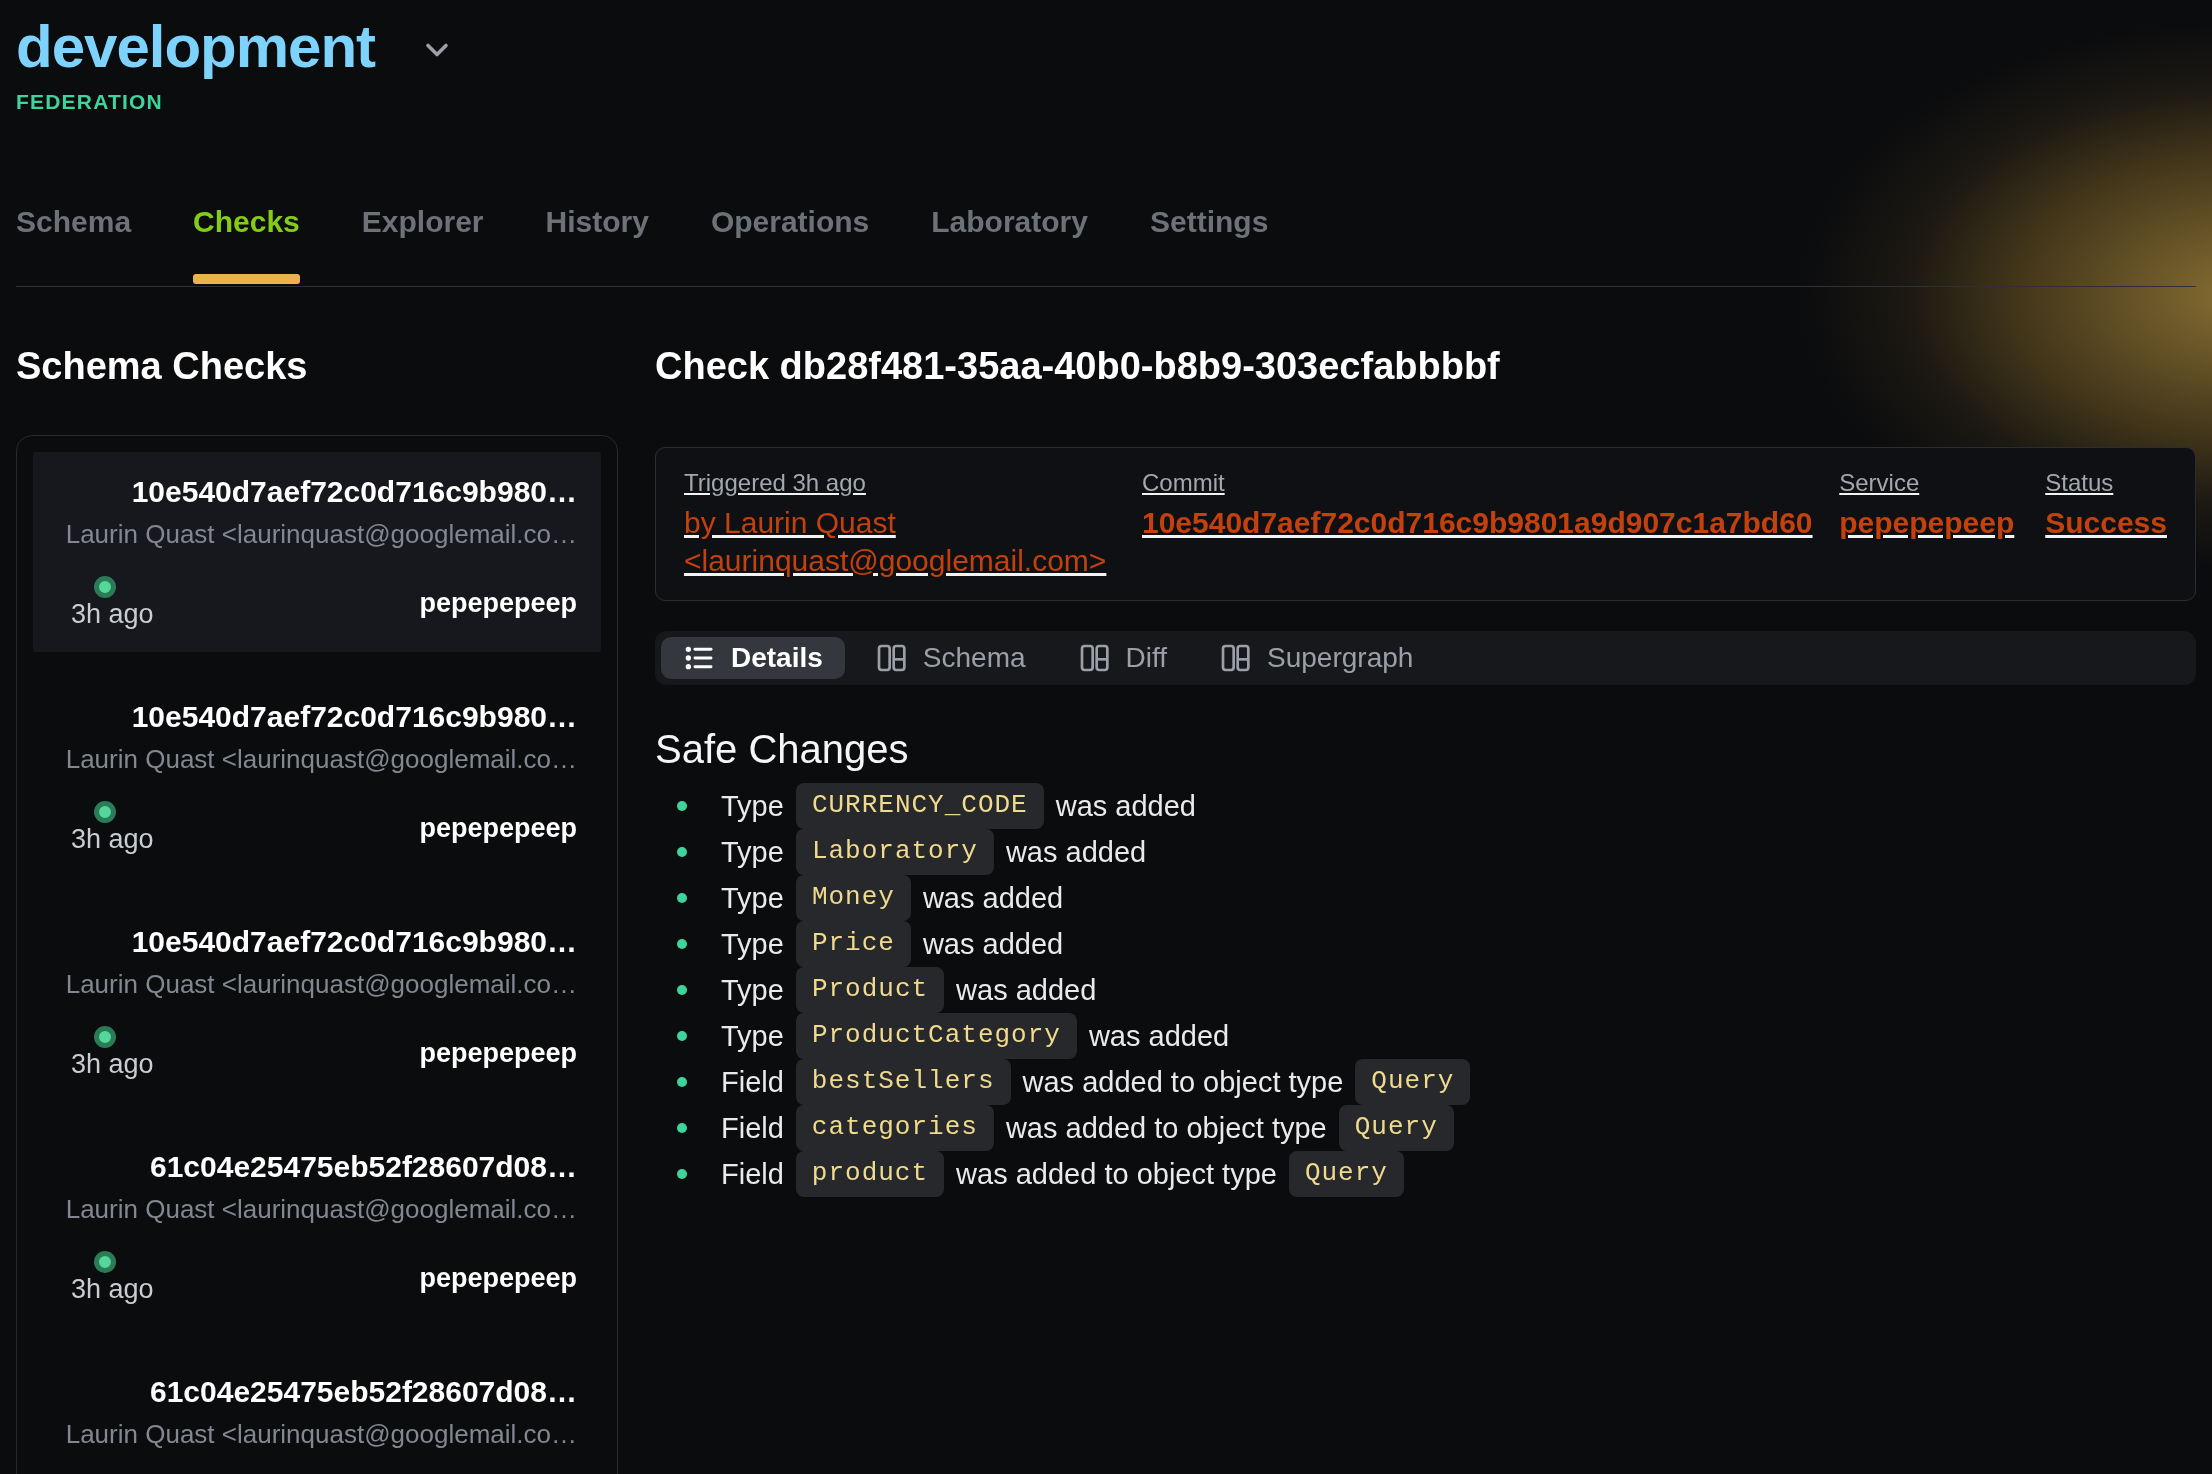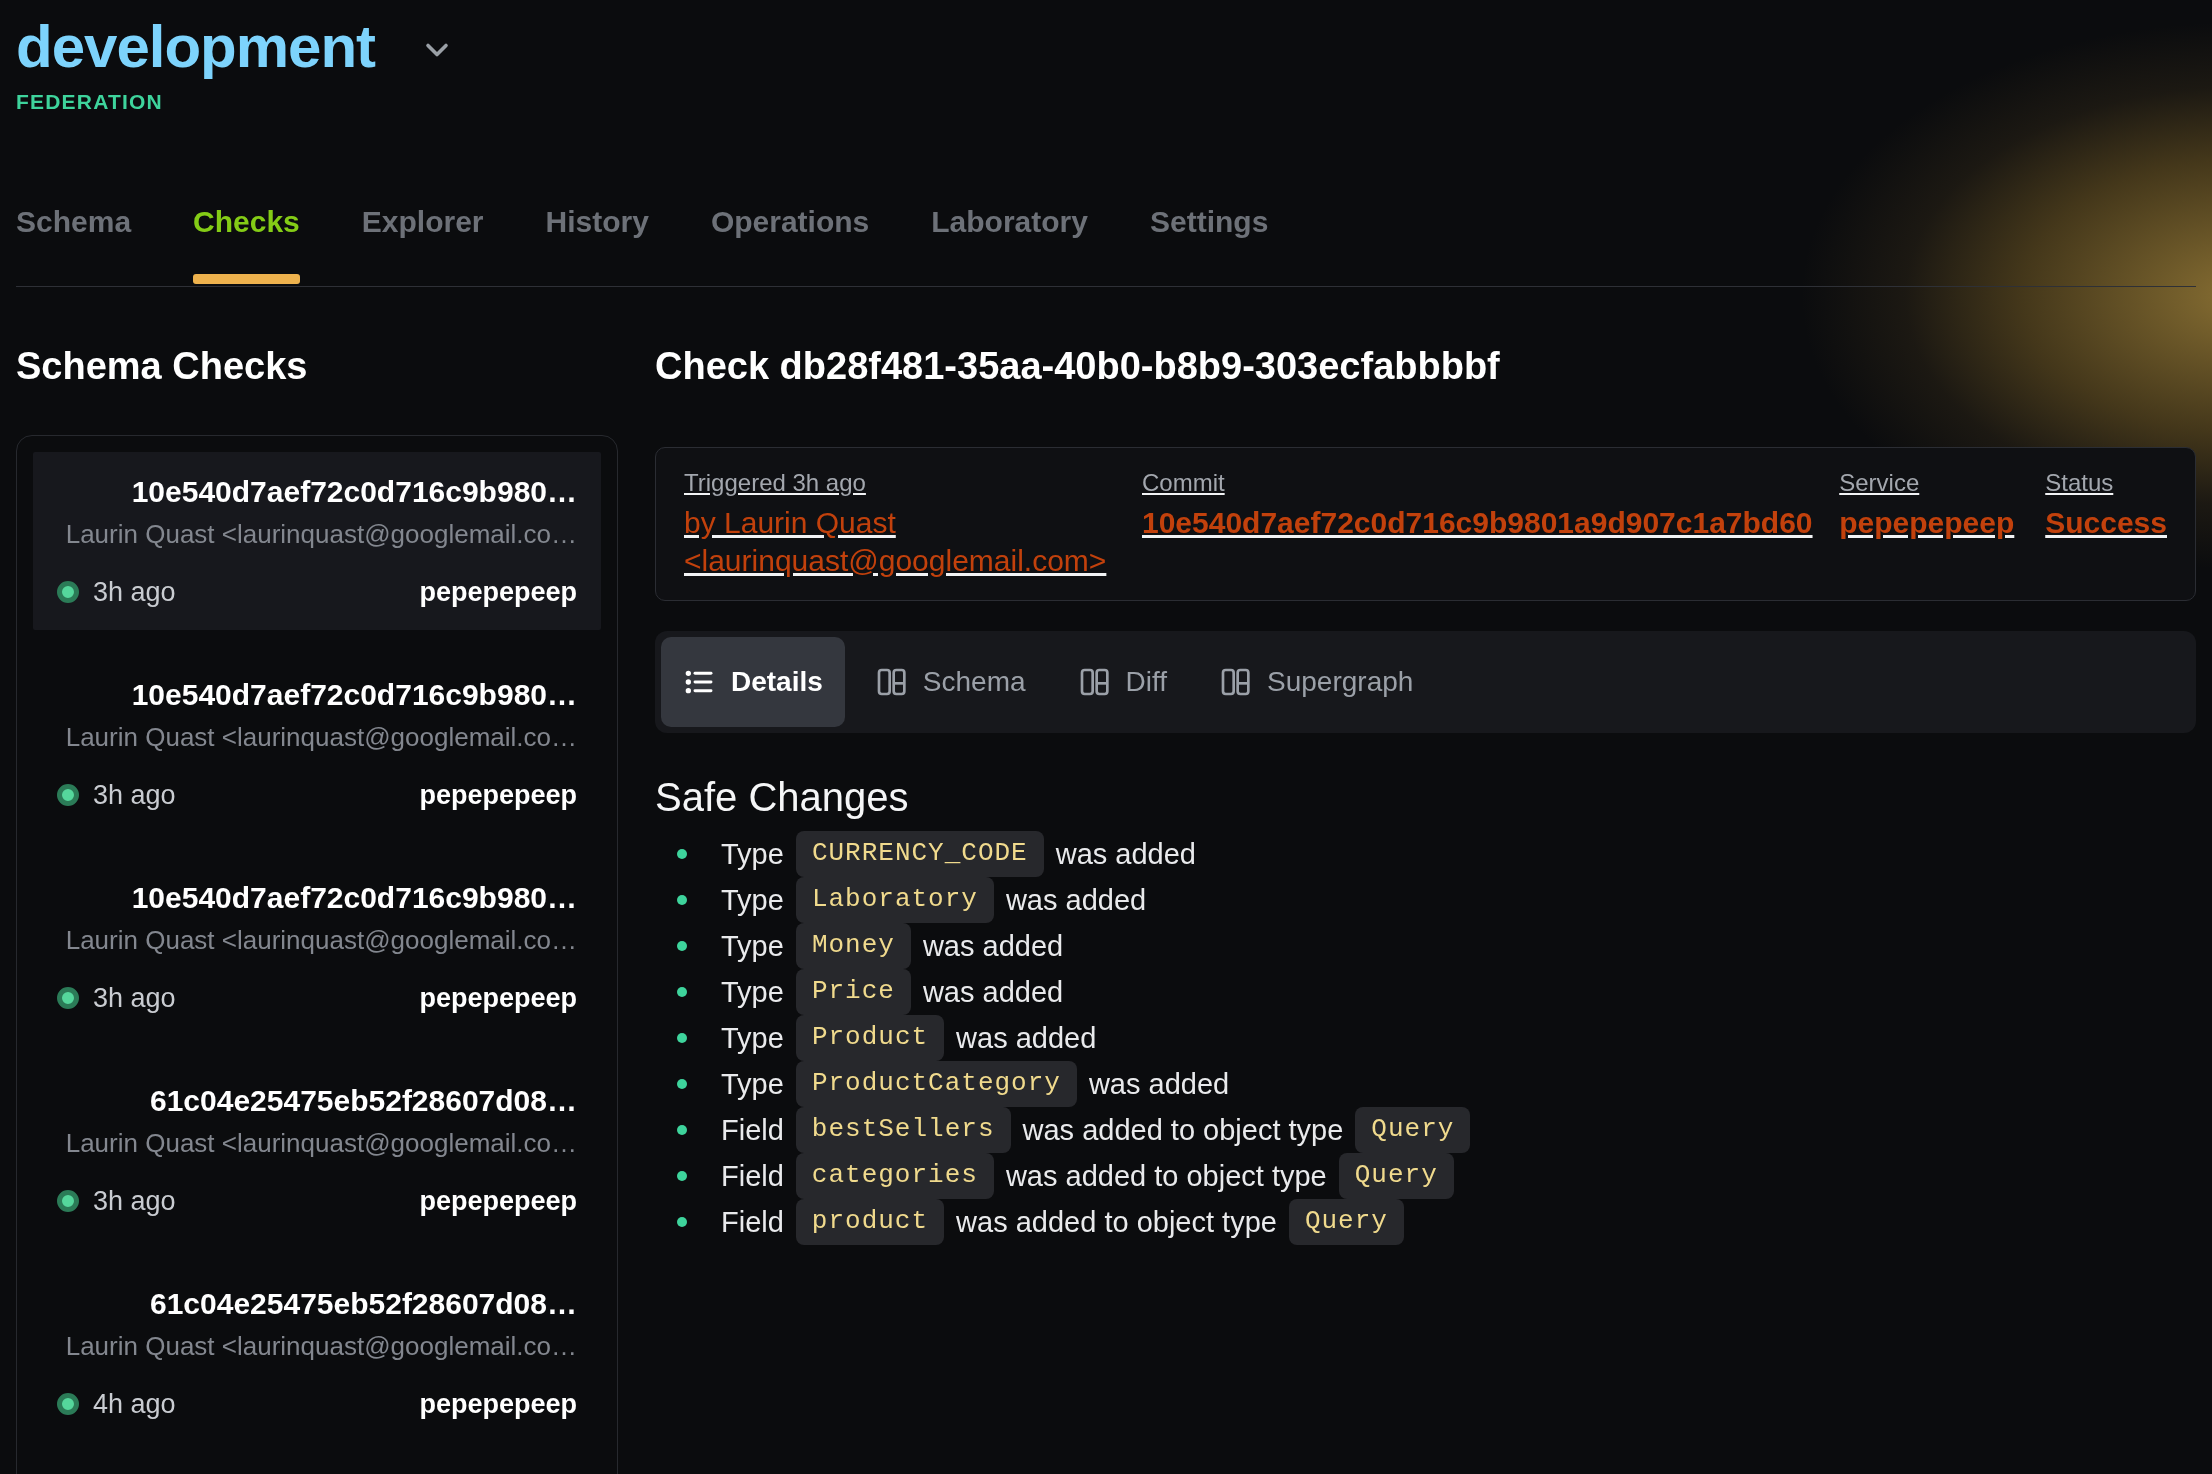--- a/index.html
+++ b/index.html
@@ -57,21 +57,21 @@
     white-space:nowrap; overflow:hidden;
   }
   .check-author {
     margin-top:8px; font-size:26px; line-height:32px; color:#83878f;
     white-space:nowrap; overflow:hidden;
   }
   .check-foot {
     margin-top:26px; display:flex; justify-content:space-between; align-items:center;
     font-size:27px; line-height:32px;
   }
-  .foot-left { display:flex; align-items:center; }
+  .foot-left { display:flex; align-items:center;flex-direction:column; }
   .status-dot {
     width:22px; height:22px; border-radius:50%;
     background:#55d79c; border:5px solid #2b7b57; flex:none;
   }
   .check-time { margin-left:14px; color:#c9ccd1; }
   .check-service { font-weight:700; color:#ffffff; }
 
   
   .meta-panel {
     margin-top:58px; border:1px solid #2b2d33; background:#0f1013;
@@ -83,21 +83,21 @@
   .meta-value.regular { font-weight:400; }
 
   
   .view-tabs {
     margin-top:30px; background:#17181c; border-radius:12px; padding:6px;
     display:flex; gap:8px; align-items:stretch;
   }
   .vtab {
     display:flex; align-items:center; gap:16px; border:none; background:transparent;
     font-family:inherit; font-size:28px; font-weight:500; color:#9ba0a8;
-    padding:28px 22px; border-radius:10px; cursor:pointer; line-height:34px;
+    padding:4px 22px; border-radius:10px; cursor:pointer; line-height:34px;
   }
   .vtab.active { background:#34373e; color:#ffffff; font-weight:600; }
   .vtab-icon { display:inline-flex; }
 
   
   .changes-title { margin-top:44px; font-size:40px; font-weight:500; line-height:40px; color:#f5f6f7; }
   ul.changes { margin-top:14px; list-style:none; }
   ul.changes li { display:flex; align-items:center; height:46px; font-size:29px; color:#e9eaec; }
   .bullet { width:10px; height:10px; border-radius:50%; background:#3ed49c; margin:0 34px 0 22px; flex:none; }
   .chip {

